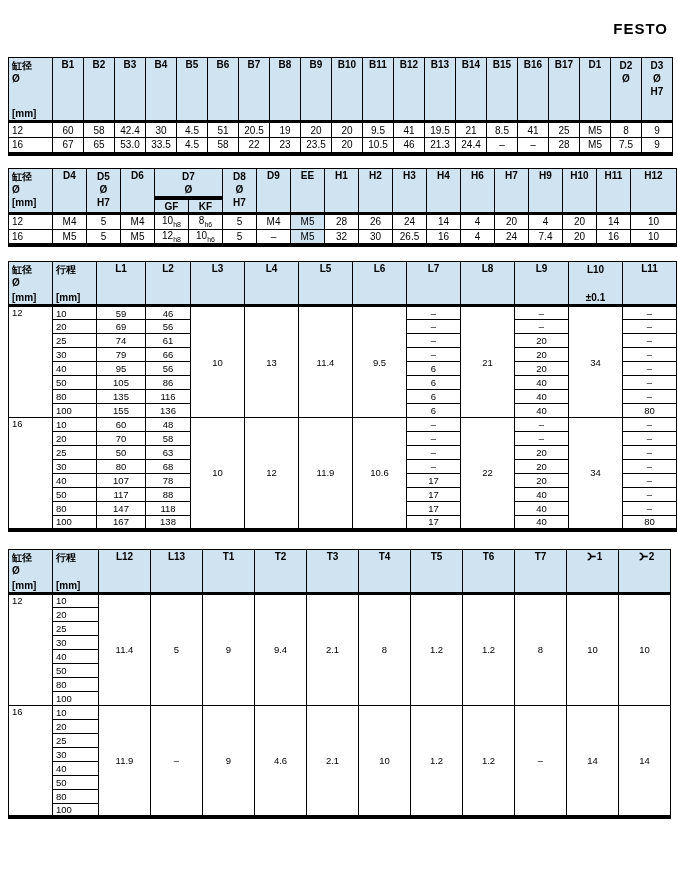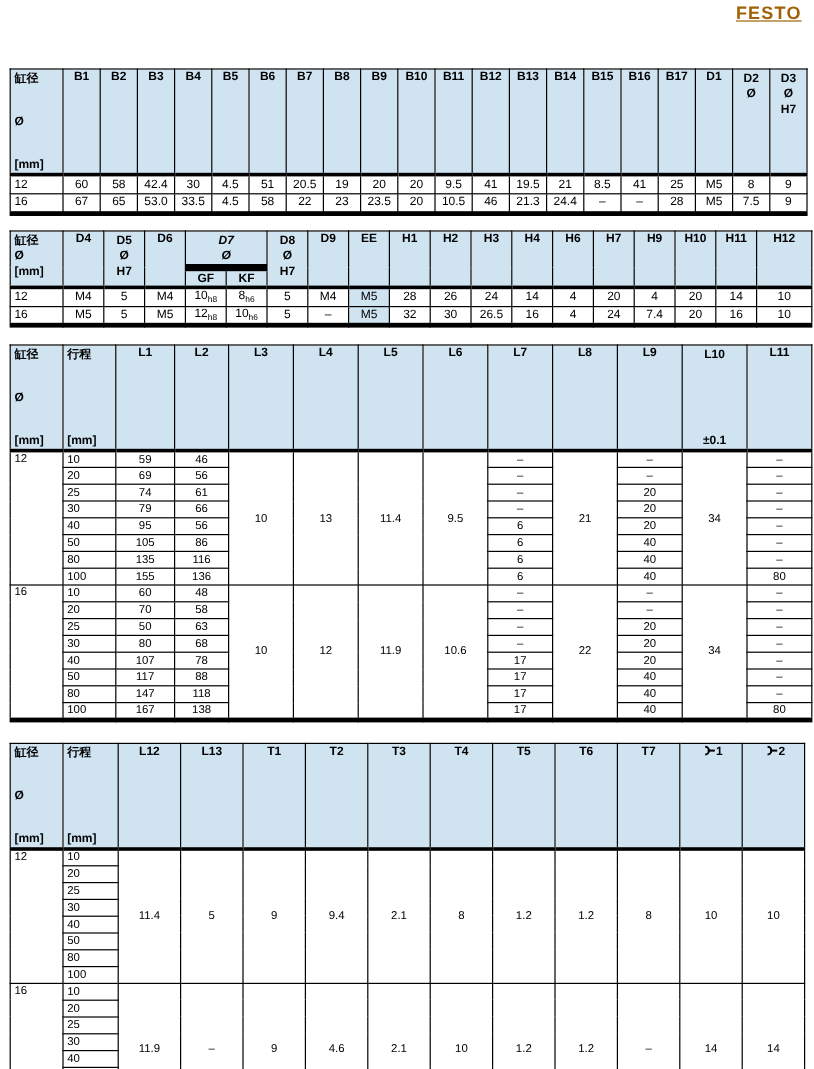--- a/index.html
+++ b/index.html
@@ -5,45 +5,45 @@
   * { box-sizing: border-box; }
   html,body { margin:0; padding:0; }
   body {
     width:678px; height:891px; background:#fff; color:#000;
     font-family:"Liberation Sans","DejaVu Sans",sans-serif;
     position:relative; overflow:hidden;
   }
   .hdr { position:relative; padding:5px 8px 0 8px; height:44px; }
   .title { font-size:18px; font-weight:bold; letter-spacing:0.2px; }
   .subtitle { font-size:9.5px; margin-top:3px; }
-  .brand { position:absolute; top:3px; right:10px; font-size:15px; font-weight:bold;
-           color:#a16207; letter-spacing:1px;text-decoration:underline; }
+  .brand { position:absolute; top:20px; right:10px; font-size:15px; font-weight:bold;
+           color:#000000; letter-spacing:1px; }
 
   table.tbl { border-collapse:collapse; table-layout:fixed; margin-left:8px;
               border:1px solid #000; border-bottom:4px solid #000; }
   .tbl th, .tbl td { border:1px solid #000; font-size:10px; padding:0 1px;
                      text-align:center; overflow:hidden; }
   .tbl th { background:#cfe3f1; font-weight:bold; vertical-align:top; padding-top:1px; }
   .tbl thead th { border-bottom:3px solid #000; }
-  .tbl thead th.thin-b { border-bottom:6px solid #000000;font-style:italic; }
+  .tbl thead th.thin-b { border-bottom:4px solid #000000; }
   .tbl td { height:16px; background:#fff; }
   .t3 td, .t4 td { height:14px; font-size:9.5px; }
   .t1 { margin-top:13px; }
   .t2 { margin-top:12px; }
   .t3 { margin-top:14px; }
   .t4 { margin-top:17px; }
   .t1 thead th { height:64px; }
   .t2 thead tr.sub th { height:15px; }
   .t3 thead th, .t4 thead th { height:44px;text-align:center; }
   .l { text-align:left !important; padding-left:3px !important; }
   .vt { vertical-align:top; padding-top:1px; }
   .shade { background:#cfe3f1 !important; }
   .fill { display:flex; flex-direction:column; height:100%; }
   .mta { margin-top:auto; }
-  .tbl th div { line-height:13px;gap:23px; }
+  .tbl th div { line-height:13px; }
   .sb { font-size:7px; vertical-align:sub; }
   .wr { vertical-align:middle; margin-right:1px; }
 </style>
 </head>
 <body>
 
 <div class="hdr">
   <div class="brand">FESTO</div>
 </div>
 

